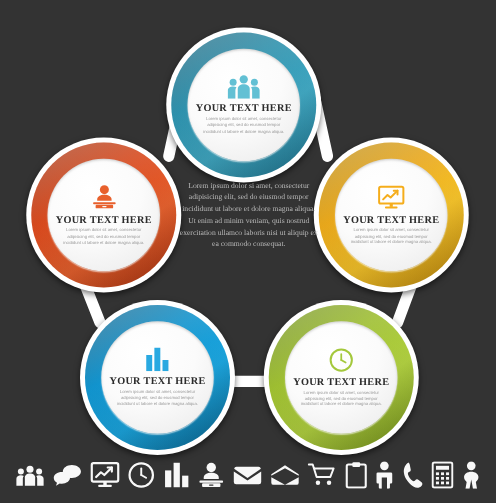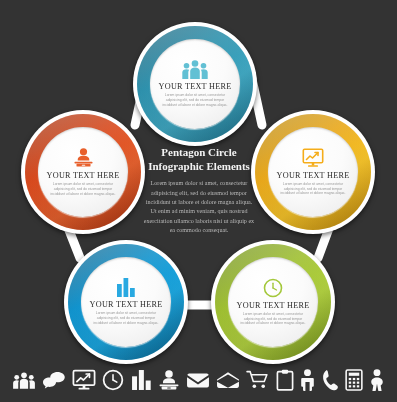--- a/index.html
+++ b/index.html
@@ -77,21 +77,21 @@
   }
 
   .node-icon {
     display: block;
     line-height: 0;
     margin-bottom: 3px;
   }
 
   .node-title {
     font-family: "Liberation Serif", serif;
-    font-weight: normal;
+    font-weight: bold;
     font-size: 8.2px;
     letter-spacing: 0.25px;
     color: #2b2b2b;
     white-space: nowrap;
   }
 
   .node-desc {
     font-family: "Liberation Sans", sans-serif;
     font-size: 3.4px;
     line-height: 1.45;
@@ -300,21 +300,20 @@
             </g>
           </svg>
         </span>
         <div class="node-title">YOUR TEXT HERE</div>
         <div class="node-desc">Lorem ipsum dolor sit amet, consectetur adipisicing elit, sed do eiusmod tempor incididunt ut labore et dolore magna aliqua.</div>
       </div>
     </div>
   </div>
 
   <div id="center-block">
-    <div id="center-title">Pentagon Circle Infographic Elements</div>
     <div id="center-desc">Lorem ipsum dolor si amet, consectetur adipisicing elit, sed do eiusmod tempor incididunt ut labore et dolore magna aliqua. Ut enim ad minim veniam, quis nostrud exercitation ullamco laboris nisi ut aliquip ex ea commodo consequat.</div>
   </div>
 
   <div id="icon-strip">
 
     <span class="strip-icon">
       <svg width="24" height="17" viewBox="0 0 56 38" aria-hidden="true">
           <g fill="#ffffff">
         <circle cx="28" cy="7" r="6.6"></circle>
             <path d="M18.4 38V22.2c0-4.4 4.3-7.3 9.6-7.3s9.6 2.9 9.6 7.3V38z"></path>

